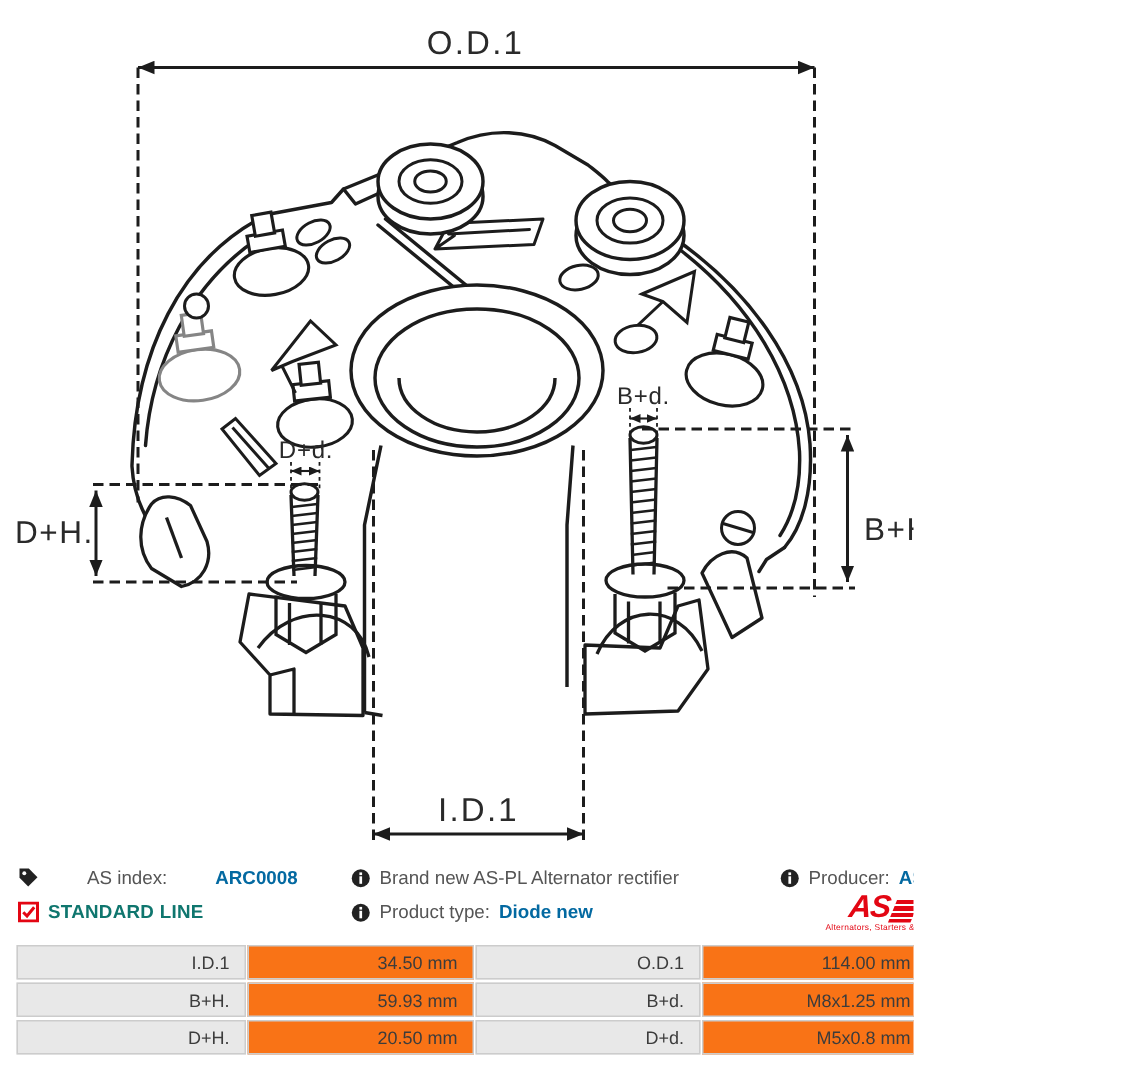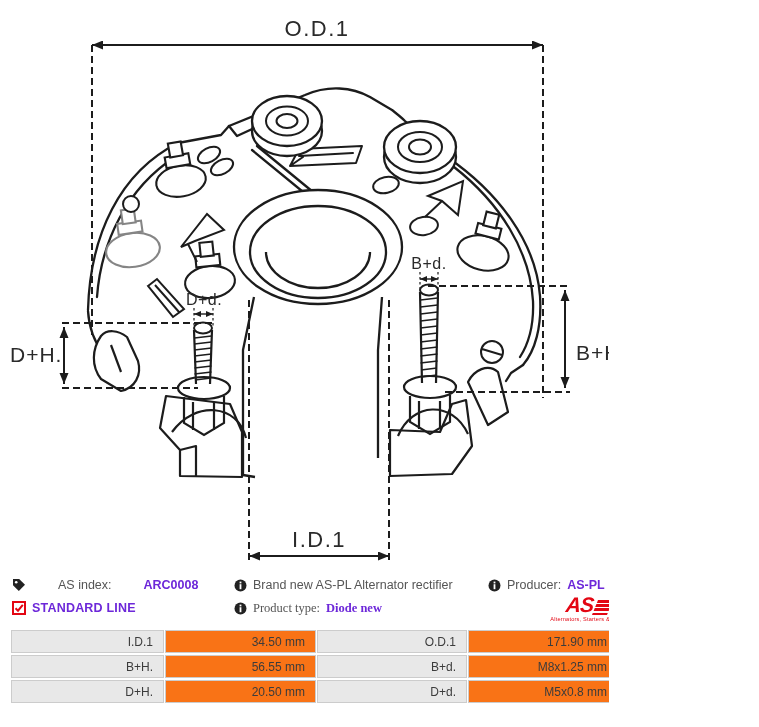--- a/index.html
+++ b/index.html
@@ -5,22 +5,22 @@
   html,body{margin:0;padding:0;background:#fff;}
   .page{position:relative;width:609px;height:727px;background:#fff;overflow:hidden;
         font-family:"Liberation Sans",sans-serif;}
   svg text{font-family:"Liberation Sans",sans-serif;}
   
   .drawing{position:absolute;left:0;top:0;}
   .photos{position:absolute;left:610px;top:0;}
   
   .info{position:absolute;left:0;top:570px;width:759px;height:58px;font-size:12.5px;color:#555;}
   .info-item{position:absolute;display:flex;align-items:center;gap:6px;white-space:nowrap;}
-  .info-item .b{font-weight:bold;color:#6d28d9;}
-  .red{color:#6d28d9;font-weight:bold;letter-spacing:.2px;}
+  .info-item .b{font-weight:bold;color:#0369a1;}
+  .red{color:#0f766e;font-weight:bold;letter-spacing:.2px;}
   .ico{flex:0 0 auto;display:inline-block;}
   .aslogo{position:absolute;left:548px;top:24px;width:80px;text-align:center;line-height:1;}
   .aslogo .mark{display:inline-flex;align-items:flex-end;gap:2px;}
   .aslogo .as{font-style:italic;font-weight:bold;font-size:21px;color:#e30613;
               transform:skewX(-6deg);letter-spacing:-1px;}
   .aslogo .flag{width:15px;height:15px;transform:skewX(-22deg);
               background:repeating-linear-gradient(180deg,#e30613 0 3px,#fff 3px 4.2px);}
   .aslogo .tagline{font-size:5.6px;color:#e30613;margin-top:2px;letter-spacing:.2px;white-space:nowrap;}
   
   .spec{position:absolute;left:10px;top:628px;border-collapse:separate;border-spacing:1px 2px;
@@ -259,31 +259,31 @@
 
     <div class="info-item" style="left:234px;top:8px;">
       <svg class="ico" width="13" height="13" viewBox="0 0 13 13">
         <circle cx="6.5" cy="6.5" r="6" fill="#222"></circle>
         <rect x="5.6" y="5.2" width="1.8" height="5" fill="#fff"></rect>
           <rect x="5.6" y="2.6" width="1.8" height="1.8" fill="#fff"></rect>
       </svg>
       <span>Brand new AS-PL Alternator rectifier</span>
     </div>
 
-    <div class="info-item" style="left:234px;top:31px;font-family:Liberation Serif, serif;">
+    <div class="info-item" style="left:234px;top:31px;">
       <svg class="ico" width="13" height="13" viewBox="0 0 13 13">
         <circle cx="6.5" cy="6.5" r="6" fill="#222"></circle>
         <rect x="5.6" y="5.2" width="1.8" height="5" fill="#fff"></rect>
           <rect x="5.6" y="2.6" width="1.8" height="1.8" fill="#fff"></rect>
       </svg>
       <span>Product type:</span>
       <span class="b">Diode new</span>
     </div>
 
-    <div class="info-item" style="left:488px;top:8px;text-align:center;">
+    <div class="info-item" style="left:520px;top:8px;text-align:center;">
       <svg class="ico" width="13" height="13" viewBox="0 0 13 13">
         <circle cx="6.5" cy="6.5" r="6" fill="#222"></circle>
         <rect x="5.6" y="5.2" width="1.8" height="5" fill="#fff"></rect>
           <rect x="5.6" y="2.6" width="1.8" height="1.8" fill="#fff"></rect>
       </svg>
       <span>Producer:</span>
       <span class="b">AS-PL</span>
     </div>
 
     <div class="aslogo">
@@ -300,25 +300,25 @@
         <col style="width:153px">
         <col style="width:151px">
         <col style="width:150px">
         <col style="width:150px">
       </colgroup>
     <tbody>
         <tr>
       <td class="lbl">I.D.1</td>
       <td>34.50 mm</td>
       <td class="lbl">O.D.1</td>
-      <td>171.90 mm</td>
+      <td>114.00 mm</td>
     </tr>
     <tr>
       <td class="lbl">B+H.</td>
-      <td>56.55 mm</td>
+      <td>59.93 mm</td>
       <td class="lbl">B+d.</td>
       <td>M8x1.25 mm</td>
     </tr>
     <tr>
       <td class="lbl">D+H.</td>
       <td>20.50 mm</td>
       <td class="lbl">D+d.</td>
       <td>M5x0.8 mm</td>
     </tr>
   </tbody>

